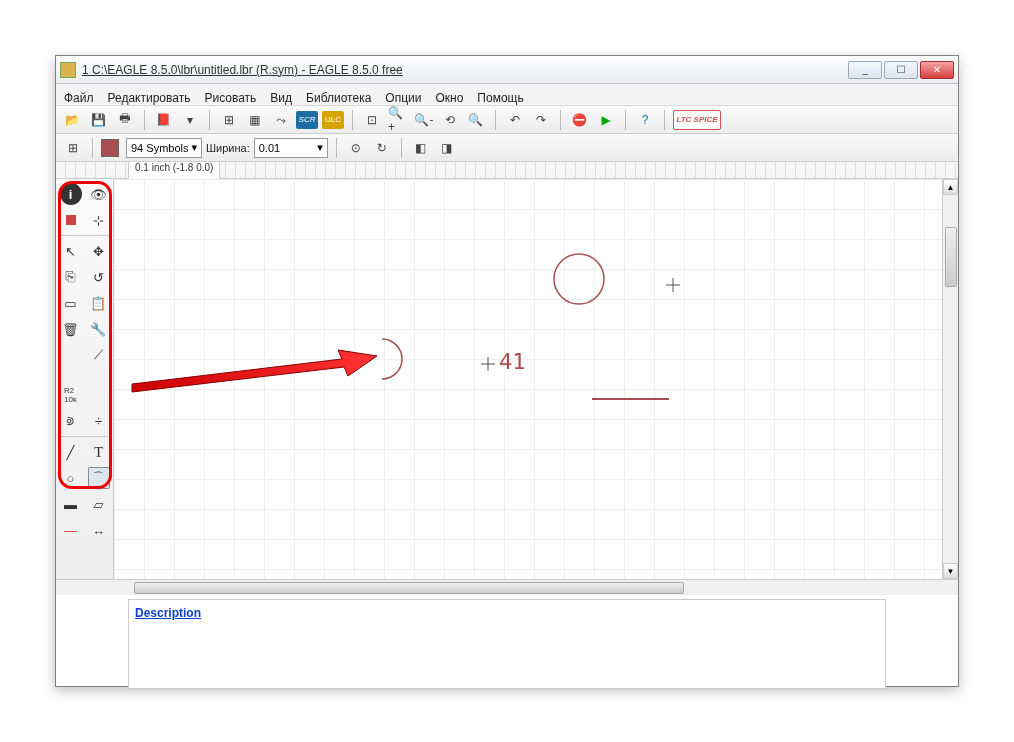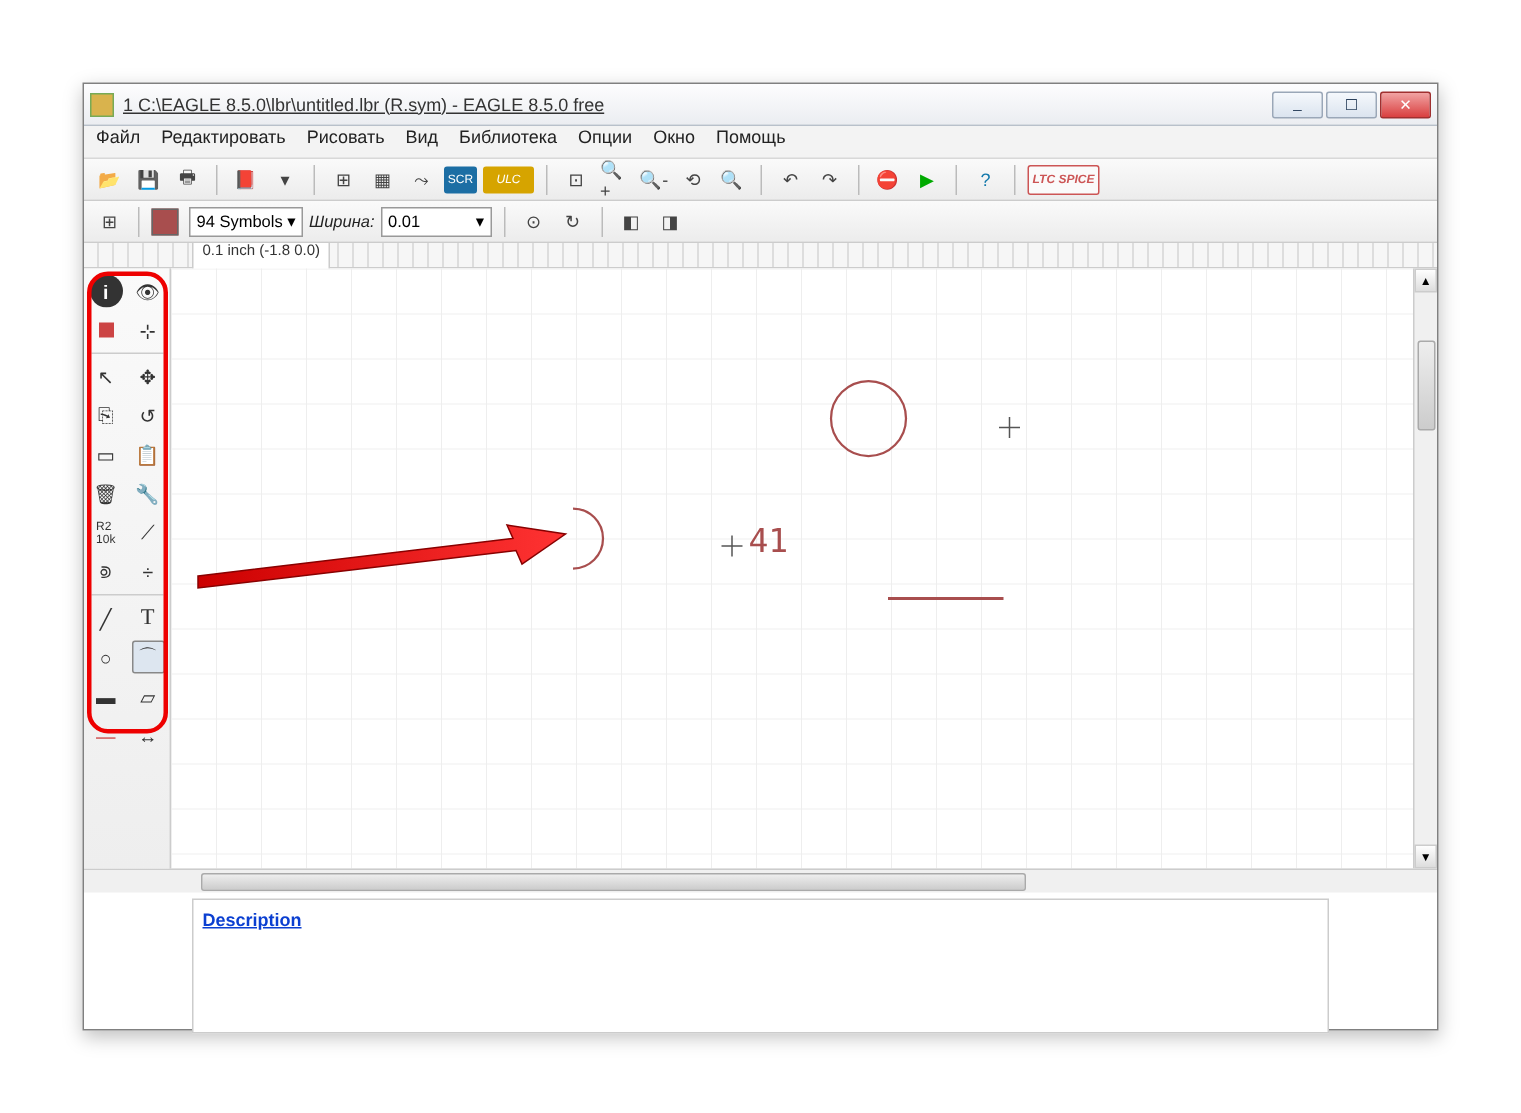--- a/index.html
+++ b/index.html
@@ -4,32 +4,32 @@
 <style>
 * { box-sizing: border-box; margin: 0; padding: 0; }
 body { font-family: Tahoma, Arial, sans-serif; font-size: 11px; background: #fff; width: 1014px; height: 742px; position: relative; }
 .outer { position: absolute; left: 55px; top: 55px; width: 904px; height: 632px; background: #fff; border: 1px solid #808080; box-shadow: 0 4px 12px rgba(0,0,0,0.25); }
 .titlebar { height: 28px; background: linear-gradient(#fdfdfe, #ebedf1); border-bottom: 1px solid #b8c0ca; display: flex; align-items: center; padding: 0 4px; }
 .titlebar .icon { width: 16px; height: 16px; background: #d9b34d; border: 1px solid #7a5; margin-right: 6px; }
 .titlebar .title { color: #333; font-size: 12px; flex: 1; text-decoration: underline; }
 .titlebar .winbtns { display: flex; gap: 2px; }
 .titlebar .winbtn { width: 34px; height: 18px; border: 1px solid #9aa7b8; background: linear-gradient(#f5f8fc,#dbe4ef); border-radius: 2px; display: flex; align-items: center; justify-content: center; font-size: 10px; color: #2b415c; }
 .titlebar .winbtn.close { background: linear-gradient(#f1a3a3,#d94040); color: #fff; border-color: #a03030; }
-.menubar { height: 22px; background: #f3f3f3; border-bottom: 1px solid #d8d8d8; display: flex; align-items: flex-start; padding: 0 8px; gap: 14px; font-size: 12px; color: #222; }
+.menubar { height: 22px; background: #f3f3f3; border-bottom: 1px solid #d8d8d8; display: flex; align-items: flex-end; padding: 0 8px; gap: 14px; font-size: 12px; color: #222; }
 .menubar span { cursor: default; }
 .toolbar1, .toolbar2 { height: 28px; background: linear-gradient(#fafafa,#ececec); border-bottom: 1px solid #ccc; display: flex; align-items: center; padding: 0 6px; gap: 4px; }
 .tbtn { width: 22px; height: 22px; border: 1px solid transparent; display: flex; align-items: center; justify-content: center; font-size: 12px; color: #444; border-radius: 2px; }
 .sep { width: 1px; height: 20px; background: #bbb; margin: 0 4px; }
-.scr { width: 22px; height: 18px; background: #1c6ea4; color: #fff; font-size: 8px; display: flex; align-items: center; justify-content: center; border-radius: 2px; }
-.ulc { width: 34px; height: 18px; background: #d6a400; color: #fff; font-size: 8px; display: flex; align-items: center; justify-content: center; border-radius: 2px; font-style: italic; }
+.scr { width: 22px; height: 18px; background: #1c6ea4; color: #fff; font-size: 8px; display: flex; align-items: center; justify-content: center; border-radius: 2px; font-style: italic; }
+.ulc { width: 22px; height: 18px; background: #d6a400; color: #fff; font-size: 8px; display: flex; align-items: center; justify-content: center; border-radius: 2px; }
 .ltc { width: 48px; height: 20px; font-size: 8px; border: 1px solid #c55; background: #fafafa; color: #c55; border-radius: 2px; display: flex; align-items: center; justify-content: center; font-style: italic; font-weight: bold; }
 .layersel { width: 76px; height: 20px; border: 1px solid #999; background: #fff; font-size: 11px; padding: 0 4px; display: flex; align-items: center; }
 .layerswatch { width: 18px; height: 18px; background: #a84e4e; border: 1px solid #666; margin-right: 3px; }
 .widthsel { width: 74px; height: 20px; border: 1px solid #999; background: #fff; font-size: 11px; padding: 0 4px; display: flex; align-items: center; }
-.lbl { font-size: 11px; color: #222; font-style: italic; }
+.lbl { font-size: 11px; color: #222; }
 .ruler { height: 17px; background: repeating-linear-gradient(90deg,#f6f6f6,#f6f6f6 9px,#ddd 9px,#ddd 10px); border-bottom: 1px solid #ccc; position: relative; }
 .coordbox { position: absolute; left: 72px; top: 0; background: #fff; border: 1px solid #ccc; border-top: none; height: 28px; font-size: 10px; padding: 0 6px; color: #333; }
 .workarea { position: relative; height: 400px; display: flex; }
 .lefttools { width: 58px; background: linear-gradient(#fafafa,#eee); border-right: 1px solid #ccc; display: flex; flex-direction: column; align-items: center; padding: 4px 0; gap: 0; position: relative; }
 .toolgrid { display: grid; grid-template-columns: 22px 22px; gap: 4px 6px; }
 .tool { width: 22px; height: 22px; display: flex; align-items: center; justify-content: center; border: 1px solid transparent; font-size: 13px; color: #333; border-radius: 2px; }
 .tool.active { border-color: #888; background: #dde6f0; }
 .hdiv { width: 48px; height: 1px; background: #ccc; margin: 4px 0; }
 .highlight { position: absolute; left: 2px; top: 2px; width: 54px; height: 308px; border: 3px solid #e00; border-radius: 14px; pointer-events: none; }
 .canvas { flex: 1; position: relative; background: #fff; background-image: linear-gradient(#eee 1px, transparent 1px), linear-gradient(90deg, #eee 1px, transparent 1px); background-size: 30px 30px; overflow: hidden; }
@@ -144,21 +144,21 @@
       <div class="hdiv"></div>
       <div class="toolgrid">
         <div class="tool">↖</div>
         <div class="tool">✥</div>
         <div class="tool">⎘</div>
         <div class="tool">↺</div>
         <div class="tool">▭</div>
         <div class="tool">📋</div>
         <div class="tool">🗑</div>
         <div class="tool">🔧</div>
-        <div class="tool" style="font-size:8px;">R2<br>10k</div>
+        <div class="tool" style="font-size:8px;margin-top:40px;">R2<br>10k</div>
         <div class="tool">⟋</div>
         <div class="tool">⟄</div>
         <div class="tool">÷</div>
       </div>
       <div class="hdiv"></div>
       <div class="toolgrid">
         <div class="tool">╱</div>
         <div class="tool" style="font-family:serif;font-size:15px;">T</div>
         <div class="tool">○</div>
         <div class="tool active">⌒</div>

